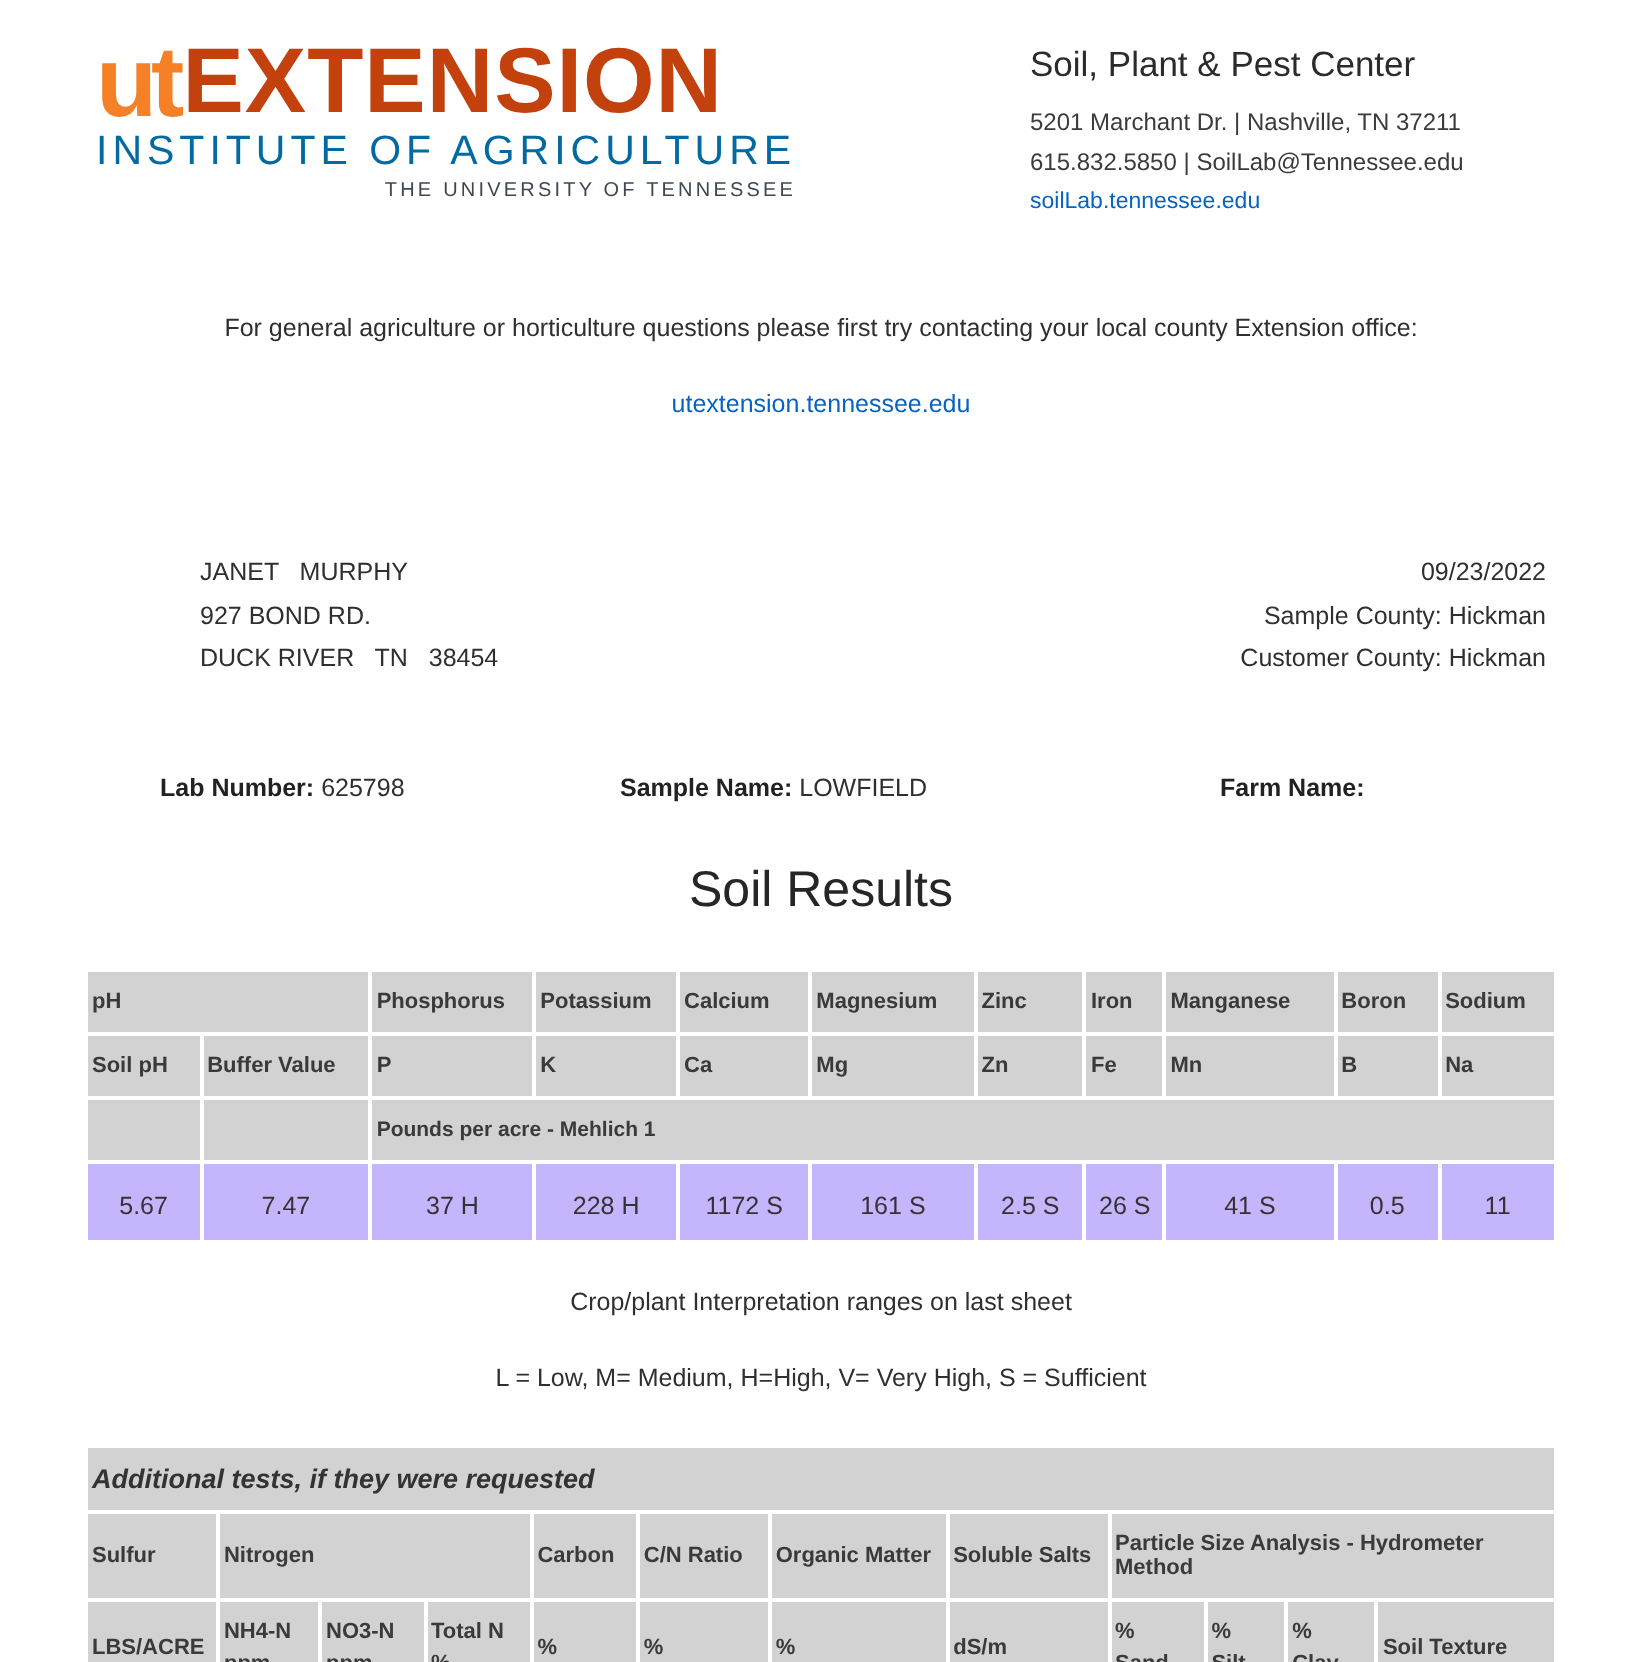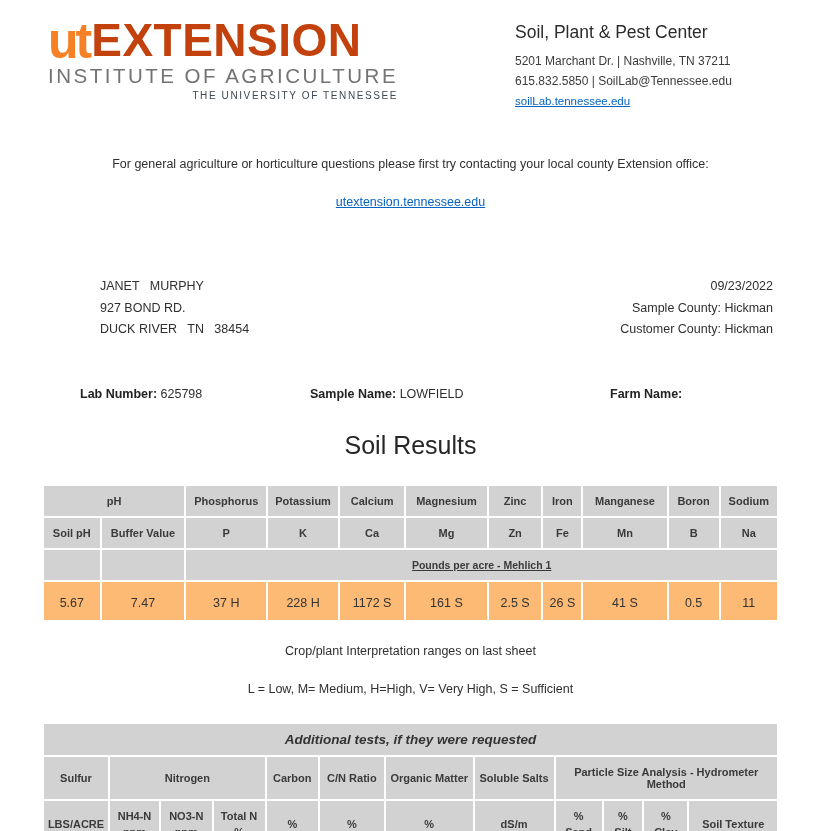--- a/index.html
+++ b/index.html
@@ -11,27 +11,27 @@
     color: #3b3b3b;
     overflow: hidden;
   }
 
   
   .header { display: flex; justify-content: space-between; align-items: flex-start; padding: 20px 44px 0 48px; }
   .logo { display: inline-block; }
   .logo-top { display: flex; align-items: flex-end; line-height: 1; }
   .logo-ut { font-size: 50px; font-weight: 800; color: #F58025; letter-spacing: -3px; line-height: 0.8; margin-right: 2px; }
   .logo-ext { font-size: 46px; font-weight: 800; color: #c2410c; letter-spacing: 0.5px; line-height: 0.9; }
-  .logo-institute { font-size: 20.5px; color: #737373; letter-spacing: 2.5px; margin-top: 3px; }
+  .logo-institute { font-size: 20.5px; color: #0369a1; letter-spacing: 2.5px; margin-top: 3px; }
   .logo-univ { font-size: 10px; font-weight: normal; color: #3E4752; letter-spacing: 1.6px; text-align: right; margin-top: 2px; }
 
   .center-block { width: 262px; text-align: left; padding-top: 2px; }
   .center-name { font-size: 17.5px; color: #2b2b2b; margin-bottom: 8px; }
   .center-line { font-size: 12px; color: #3b3b3b; line-height: 20px; }
-  a.link { color: #0563C1; text-decoration: underline; font-size: 11.5px; line-height: 20px; cursor: pointer; }
+  a.link { color: #0563C1; font-size: 11.5px; line-height: 20px; cursor: pointer; }
 
   
   .intro-text { text-align: center; font-size: 12.5px; margin-top: 46px; color: #2f2f2f; }
   .intro-link-row { text-align: center; margin-top: 21px; }
   .intro-link-row a.link { font-size: 12.5px; }
 
   
   .customer-row { display: flex; justify-content: space-between; margin-top: 64px; padding: 0 48px 0 100px; }
   .customer-left div, .customer-right div { font-size: 12.5px; line-height: 21.5px; white-space: pre; color: #2f2f2f; }
   .customer-right { text-align: right; }
@@ -41,26 +41,26 @@
   .labinfo-item { position: absolute; top: 0; white-space: pre; }
   .labinfo-item b { font-weight: bold; color: #222; }
   .li-lab { left: 80px; } .li-sample { left: 310px; } .li-farm { left: 610px; }
 
   
   .soil-title { text-align: center; font-size: 25px; font-weight: 400; color: #262626; margin-top: 26px; }
 
   table.grid { border-collapse: separate; border-spacing: 2px; width: 737px; margin: 24px auto 0 auto; table-layout: fixed; }
   table.grid th {
     background: #d2d2d2; color: #3a3a3a;
-    font-size: 11px; font-weight: bold; text-align: center; vertical-align: middle;
+    font-size: 11px; font-weight: bold; text-align: left; vertical-align: middle;
     padding: 9px 2px;
   }
   table.grid td.blank { background: #d2d2d2; padding: 9px 2px; }
-  table.grid th.units { font-size: 10.5px; text-decoration: underline; }
-  table.grid td.data { background: #fdba74; font-size: 12.5px; color: #333; text-align: center; padding: 14px 2px 10px 2px; }
+  table.grid th.units { font-size: 10.5px; }
+  table.grid td.data { background: #c4b5fd; font-size: 12.5px; color: #333; text-align: center; padding: 14px 2px 10px 2px; }
 
   .note { text-align: center; font-size: 12.5px; color: #2f2f2f; }
   .note-1 { margin-top: 22px; }
   .note-2 { margin-top: 24px; }
 
   
   table.grid2 { margin-top: 26px; }
   table.grid2 th.tbl-title { font-size: 13.5px; font-style: italic; font-weight: bold; padding: 8px 2px; color: #333; }
   table.grid2 th.sub2 { white-space: pre-line; line-height: 1.5; padding: 7px 2px; }
 </style>

